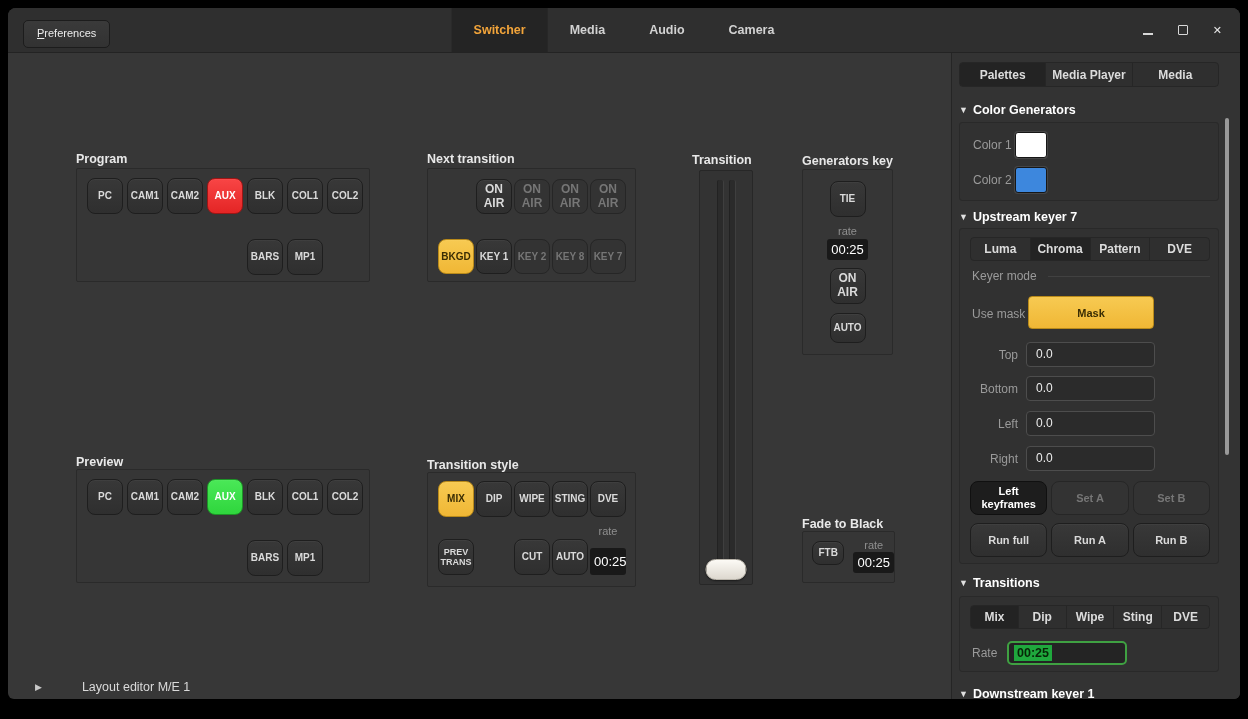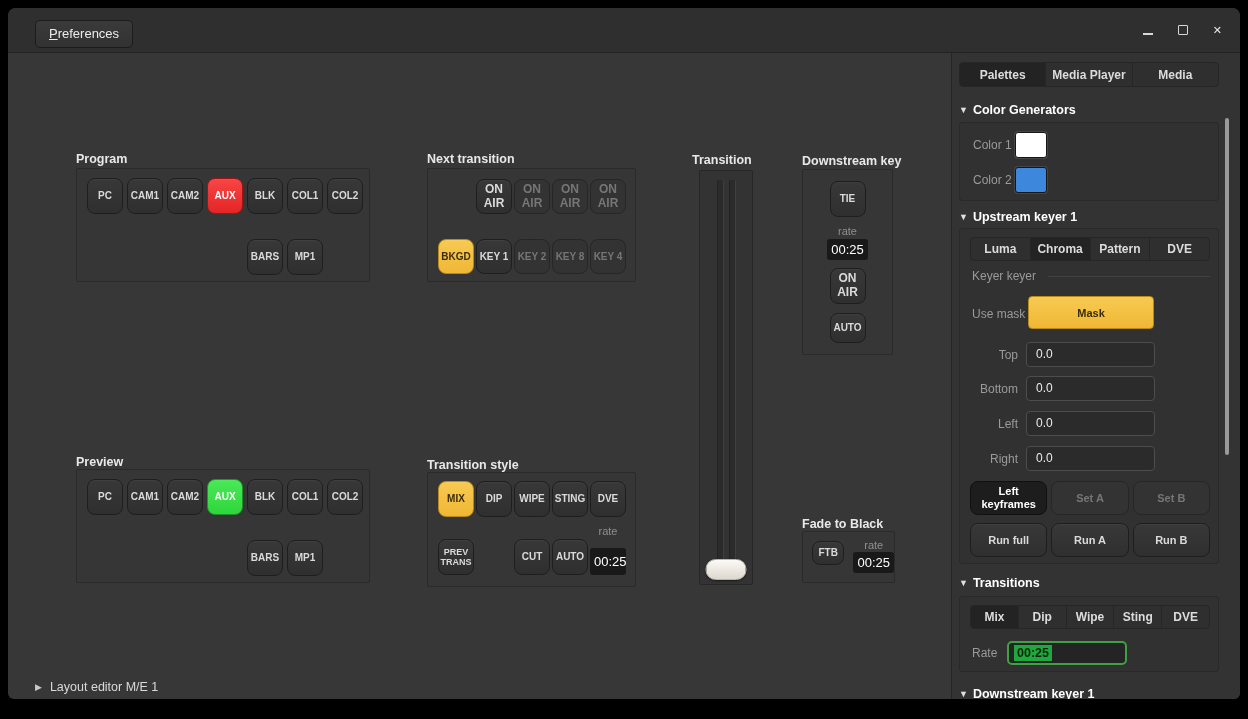--- a/index.html
+++ b/index.html
@@ -7,23 +7,23 @@
     width:1248px;height:719px;position:relative;background:#000;
     font-family:"Liberation Sans",sans-serif;overflow:hidden;
     -webkit-font-smoothing:antialiased;
   }
   .window{position:absolute;left:8px;top:8px;width:1232px;height:691px;
     background:#373737;border-radius:8px 8px 6px 6px;overflow:hidden;}
 
   
   .titlebar{position:absolute;left:0;top:0;right:0;height:44px;background:#2f2f2f;
     border-bottom:1px solid #232323;z-index:5;}
-  .prefs-btn{position:absolute;left:27px;top:12px;height:26px;padding:0 13px;
+  .prefs-btn{position:absolute;left:15px;top:12px;height:26px;padding:0 13px;
     background:linear-gradient(#3a3a3a,#323232);border:1px solid #1c1c1c;border-radius:5px;
-    color:#ebebeb;font-size:13px;line-height:25px;cursor:default;}
+    color:#ebebeb;font-size:11px;line-height:25px;cursor:default;}
   .prefs-btn u{text-decoration:underline;}
   .tb-tabs{position:absolute;left:50%;top:0;height:44px;transform:translateX(-50%);display:flex;}
   .tb-tab{padding:0 22px;line-height:44px;font-size:12.5px;font-weight:bold;color:#d2d2d2;white-space:nowrap;}
   .tb-tab.active{background:#242424;color:#f2a43a;}
   .win-controls{position:absolute;right:18px;top:0;height:44px;display:flex;align-items:center;gap:25px;}
   .wc-min{width:10px;height:2px;background:#d8d8d8;margin-top:8px;}
   .wc-max{width:8px;height:8px;border:1.5px solid #d8d8d8;border-radius:1px;}
   .wc-close{color:#e8e8e8;font-size:11px;line-height:11px;}
 
   
@@ -64,21 +64,21 @@
     border-radius:10px;background:linear-gradient(#fcfaf5,#ddd8cf);border:1px solid #b9b4aa;
     box-shadow:0 1px 2px rgba(0,0,0,.5);}
 
   
   .dsk-col{display:flex;flex-direction:column;align-items:center;padding-top:11px;}
   .ftb-row{display:flex;padding:9px 0 0 9px;}
 
   
   .layout-editor{position:absolute;left:27px;top:672px;display:flex;align-items:center;gap:8px;}
   .layout-editor .tri{color:#c8c8c8;font-size:9px;}
-  .layout-editor .lbl{color:#dadada;font-size:12.5px;}
+  .layout-editor .lbl{color:#dadada;font-size:12.5px;margin-left:32px;}
 
   
   .panel{position:absolute;left:943px;top:44px;width:289px;height:647px;background:#333;
     border-left:1px solid #252525;}
   .ptabs{position:absolute;display:flex;border:1px solid #262626;border-radius:4px;overflow:hidden;
     background:#2f2f2f;box-sizing:border-box;}
   .ptab{flex:1;text-align:center;font-size:12px;font-weight:bold;color:#dcdcdc;
     border-right:1px solid #262626;white-space:nowrap;overflow:hidden;}
   .ptab:last-child{border-right:none;}
   .ptab.active{background:#232323;}
@@ -116,20 +116,26 @@
 
   .scrollbar{position:absolute;left:273px;top:66px;width:4px;height:337px;background:#9a9a9a;border-radius:2px;}
 </style>
 </head>
 <body>
 
 <div class="window">
 
   <div class="titlebar">
     <div class="prefs-btn"><u>P</u><span>references</span></div>
+    <div class="tb-tabs">
+      <div class="tb-tab active">Switcher</div>
+      <div class="tb-tab">Media</div>
+      <div class="tb-tab">Audio</div>
+      <div class="tb-tab">Camera</div>
+    </div>
     <div class="win-controls">
       <div class="wc-min"></div>
       <div class="wc-max"></div>
       <div class="wc-close">✕</div>
     </div>
   </div>
 
   <div class="sec-title" style="left:68px;top:144px">Program</div>
   <div class="box src-grid" style="left:68px;top:160px;width:294px;height:114px">
     <div class="btn">PC</div>
@@ -146,31 +152,31 @@
   <div class="sec-title" style="left:419px;top:144px">Next transition</div>
   <div class="box nt-grid" style="left:419px;top:160px;width:209px;height:114px">
     <div class="btn onair start2">ON AIR</div>
     <div class="btn onair dim">ON AIR</div>
     <div class="btn onair dim">ON AIR</div>
     <div class="btn onair dim">ON AIR</div>
     <div class="btn amber">BKGD</div>
     <div class="btn">KEY 1</div>
     <div class="btn dim">KEY 2</div>
     <div class="btn dim">KEY 8</div>
-    <div class="btn dim">KEY 4</div>
+    <div class="btn dim">KEY 7</div>
   </div>
 
   <div class="sec-title" style="left:684px;top:145px">Transition</div>
   <div class="tbar-track">
     <div class="tbar-groove" style="left:calc(50% - 9px)"></div>
     <div class="tbar-groove" style="left:calc(50% + 3px)"></div>
     <div class="tbar-handle"></div>
   </div>
 
-  <div class="sec-title" style="left:794px;top:146px">Downstream key</div>
+  <div class="sec-title" style="left:794px;top:146px">Generators key</div>
   <div class="box dsk-col" style="left:794px;top:161px;width:91px;height:186px">
     <div class="btn" style="width:36px;height:36px">TIE</div>
     <div class="rate-lbl" style="margin-top:8px">rate</div>
     <div class="rate-val" style="margin-top:2px">00:25</div>
     <div class="btn onair" style="width:36px;height:36px;margin-top:8px">ON AIR</div>
     <div class="btn" style="width:36px;height:30px;margin-top:9px">AUTO</div>
   </div>
 
   <div class="sec-title" style="left:68px;top:447px">Preview</div>
   <div class="box src-grid" style="left:68px;top:461px;width:294px;height:114px">
@@ -233,30 +239,30 @@
         <div class="swatch" style="background: rgb(255, 255, 255);"></div>
       </div>
       <div class="cg-row">
         <span class="plabel">Color 2</span>
         <div class="swatch" style="background: rgb(61, 135, 221);"></div>
       </div>
     </div>
 
     <div class="sec-hdr" style="left:7px;top:158px">
       <span class="tri">▼</span>
-      <span>Upstream keyer 1</span>
+      <span>Upstream keyer 7</span>
     </div>
     <div class="pbox" style="left:7px;top:176px;width:260px;height:336px">
       <div class="ptabs uk-tabs">
         <div class="ptab">Luma</div>
         <div class="ptab active">Chroma</div>
         <div class="ptab">Pattern</div>
         <div class="ptab">DVE</div>
       </div>
-      <div class="plabel" style="position:absolute;left:12px;top:40px">Keyer keyer</div>
+      <div class="plabel" style="position:absolute;left:12px;top:40px">Keyer mode</div>
       <div class="hline" style="left:88px;right:8px;top:47px"></div>
       <div class="plabel" style="position:absolute;left:12px;top:78px">Use mask</div>
       <div class="mask-btn">Mask</div>
 
       <div class="flbl" style="top:119px">Top</div>
       <div class="fld" style="top:113px">0.0</div>
       <div class="flbl" style="top:153px">Bottom</div>
       <div class="fld" style="top:147px">0.0</div>
       <div class="flbl" style="top:188px">Left</div>
       <div class="fld" style="top:182px">0.0</div>

